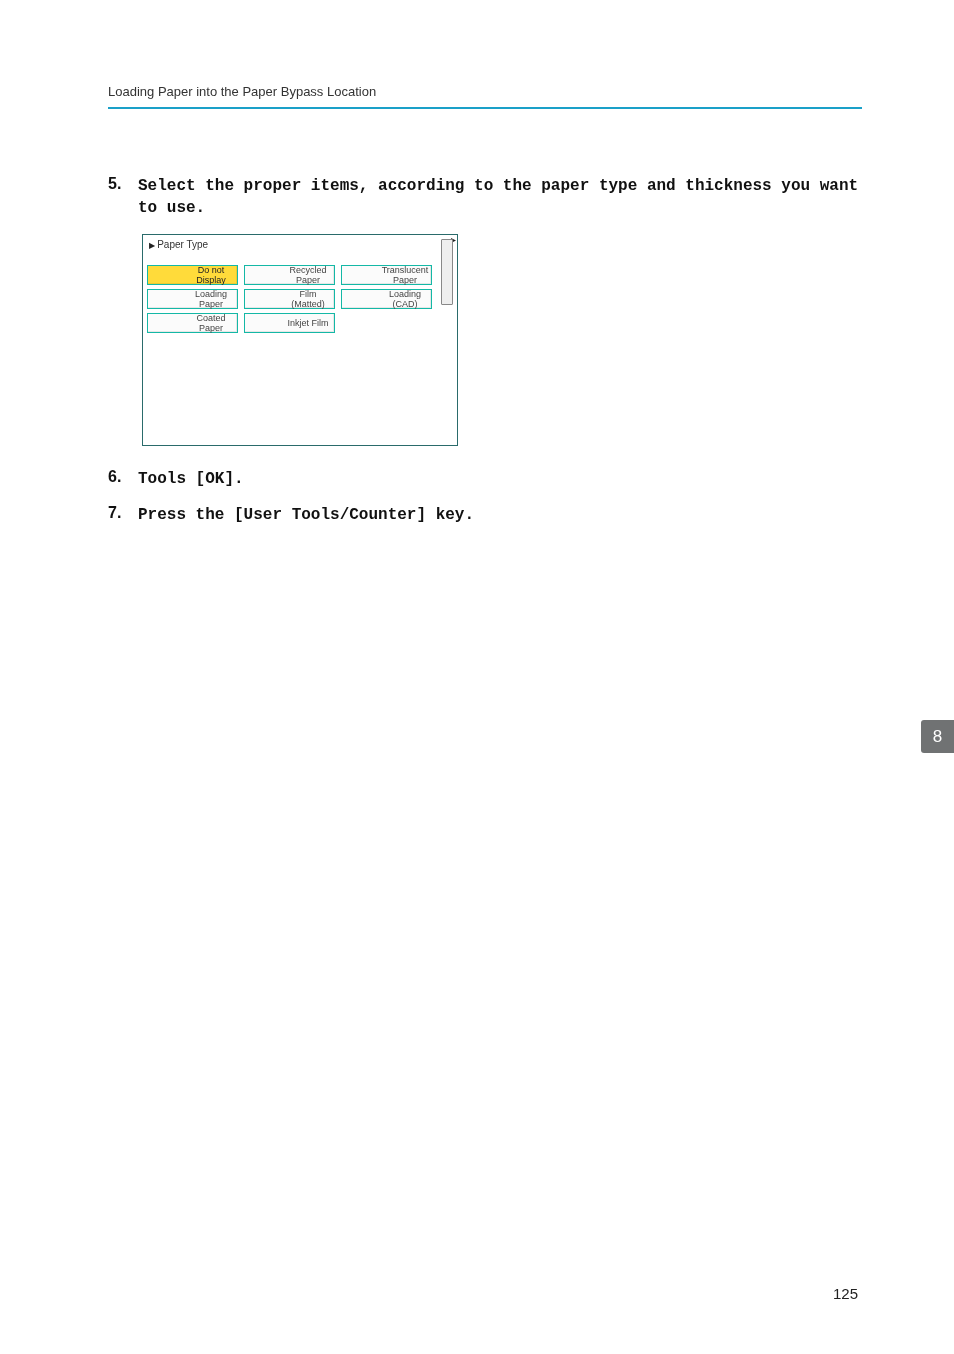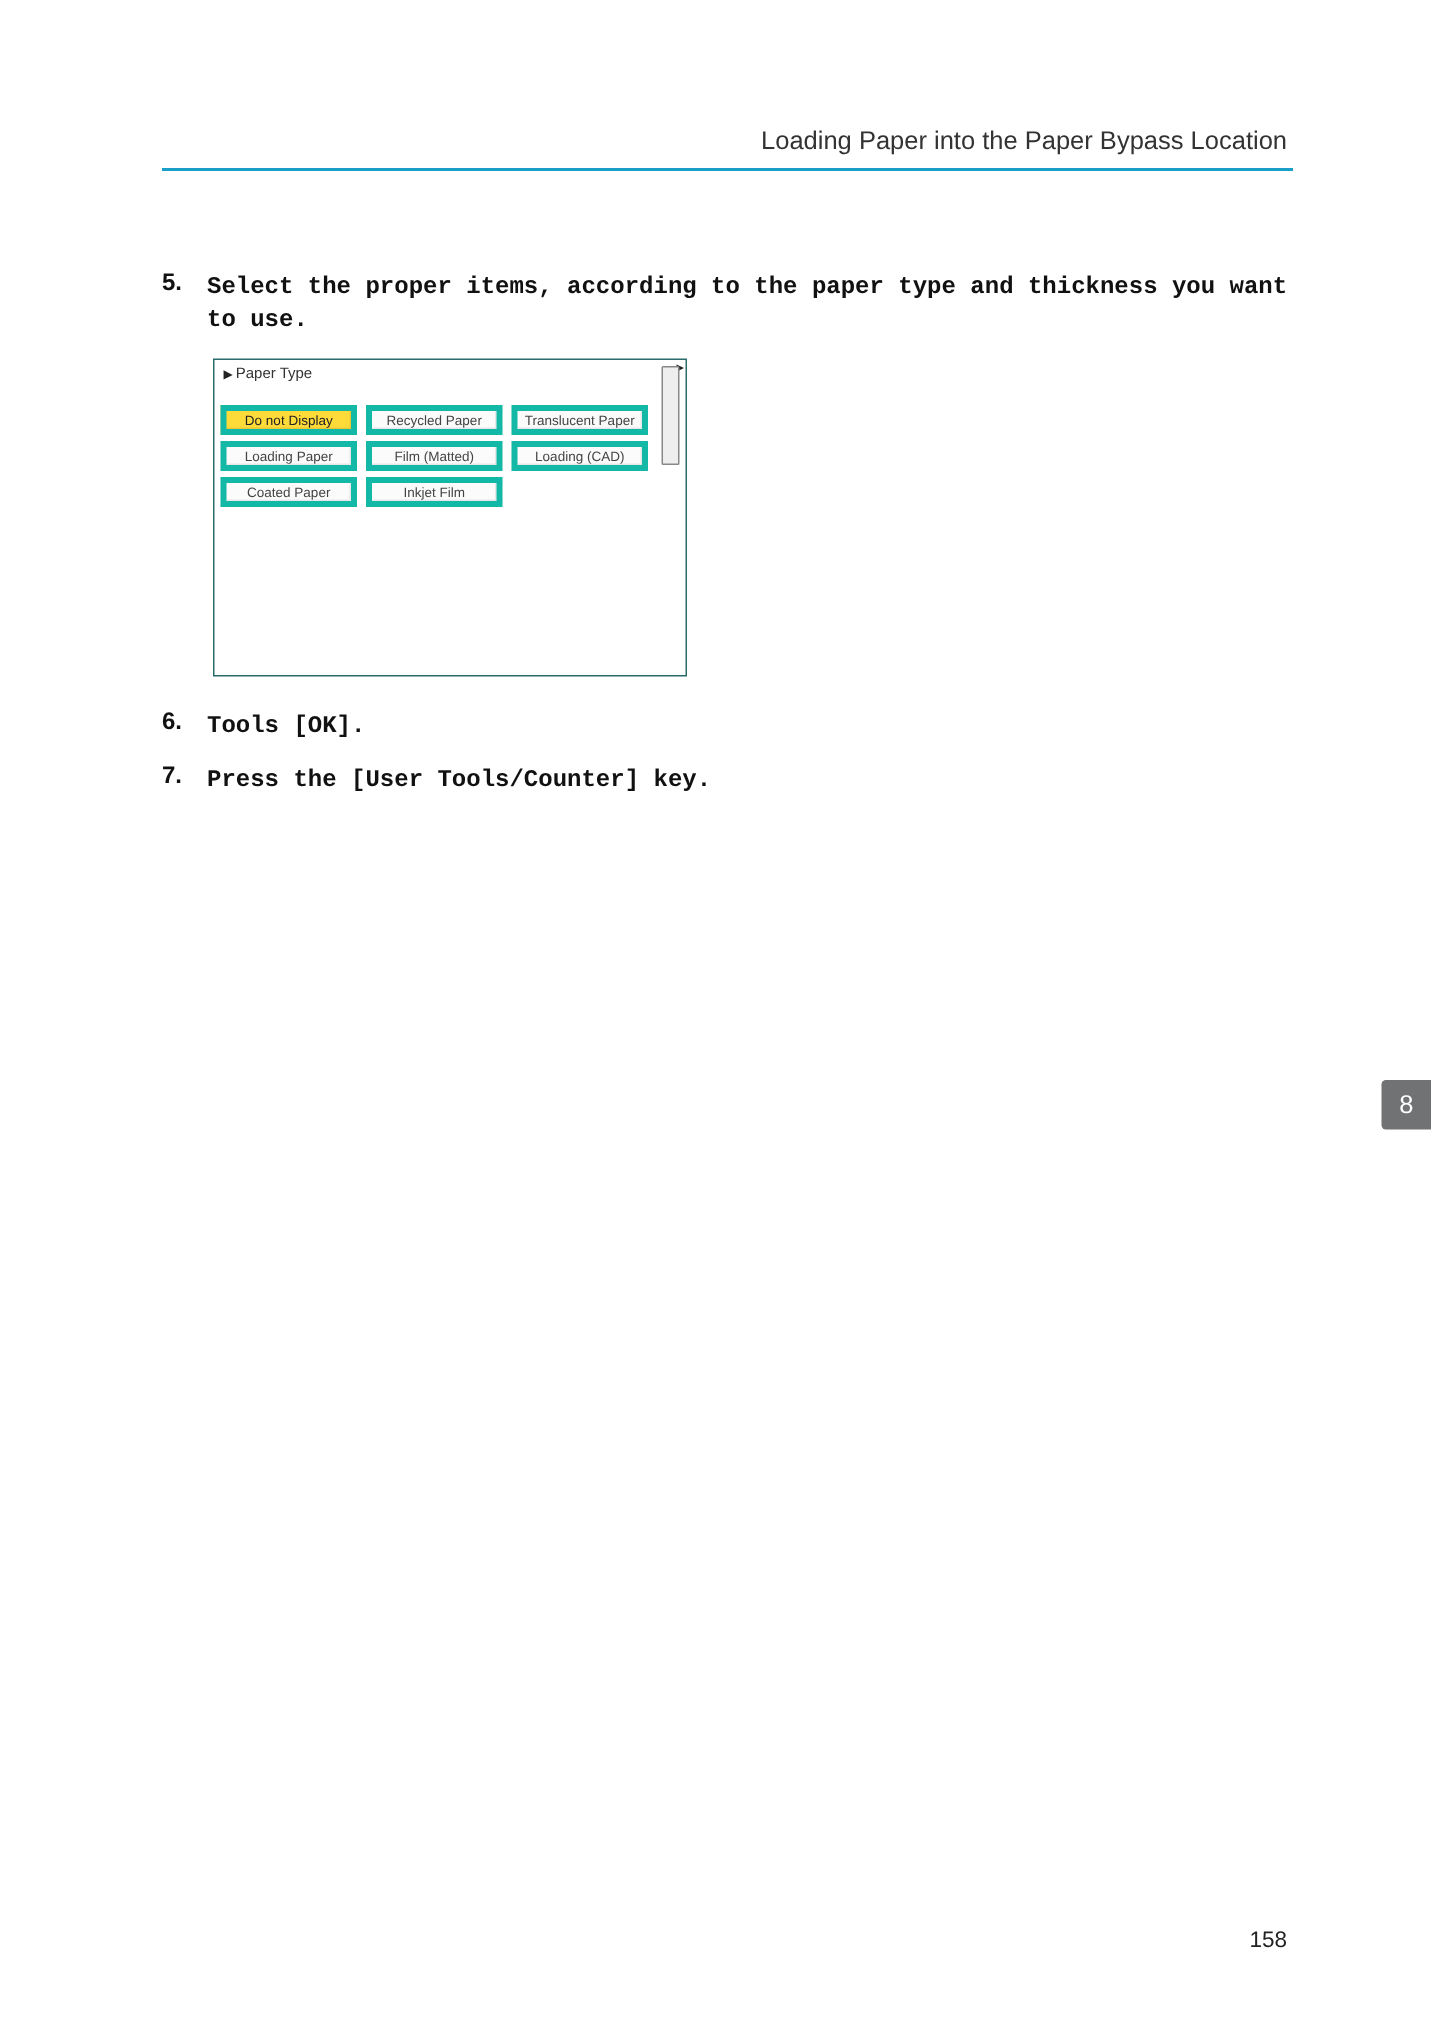--- a/index.html
+++ b/index.html
@@ -10,22 +10,22 @@
     background: #fff;
     position: relative;
     color: #222;
   }
   .page {
     padding: 84px 92px 0 108px;
     position: relative;
     height: 100%;
   }
   .running-header {
-    text-align: right;
-    font-size: 17px;
+    text-align: left;
+    font-size: 13px;
     color: #333;
     margin-bottom: 8px;
     padding-right: 4px;
   }
   .header-rule {
     border: none;
     border-top: 2px solid #1aa0c8;
     margin-bottom: 66px;
   }
   .step {
@@ -69,29 +69,30 @@
     margin-right: 2px;
     color: #222;
   }
   .btn-grid {
     display: grid;
     grid-template-columns: repeat(3, 91px);
     gap: 4px 6px;
   }
   .pbtn {
     height: 20px;
-    border: 4px solid #14b8a6;
+    border: 1px solid #14b8a6;
     background: #fbfbfb;
     font-size: 9px;
     color: #444;
     display: flex;
     align-items: center;
     justify-content: center;
     text-align: center;
     box-shadow: inset -1px -1px 0 rgba(0,0,0,0.08);
+    padding-left: 37px;
   }
   .pbtn.selected {
     background: #ffdb3a;
     color: #222;
   }
   .scroll-track {
     position: absolute;
     right: 4px;
     top: 4px;
     width: 12px;
@@ -164,14 +165,14 @@
     <div class="step-num">6.</div>
     <div class="step-text">Tools [OK].</div>
   </div>
 
   <div class="step">
     <div class="step-num">7.</div>
     <div class="step-text">Press the [User Tools/Counter] key.</div>
   </div>
 
   <div class="side-tab">8</div>
-  <div class="page-num">158</div>
+  <div class="page-num">125</div>
 </div>
 
 </body></html>

